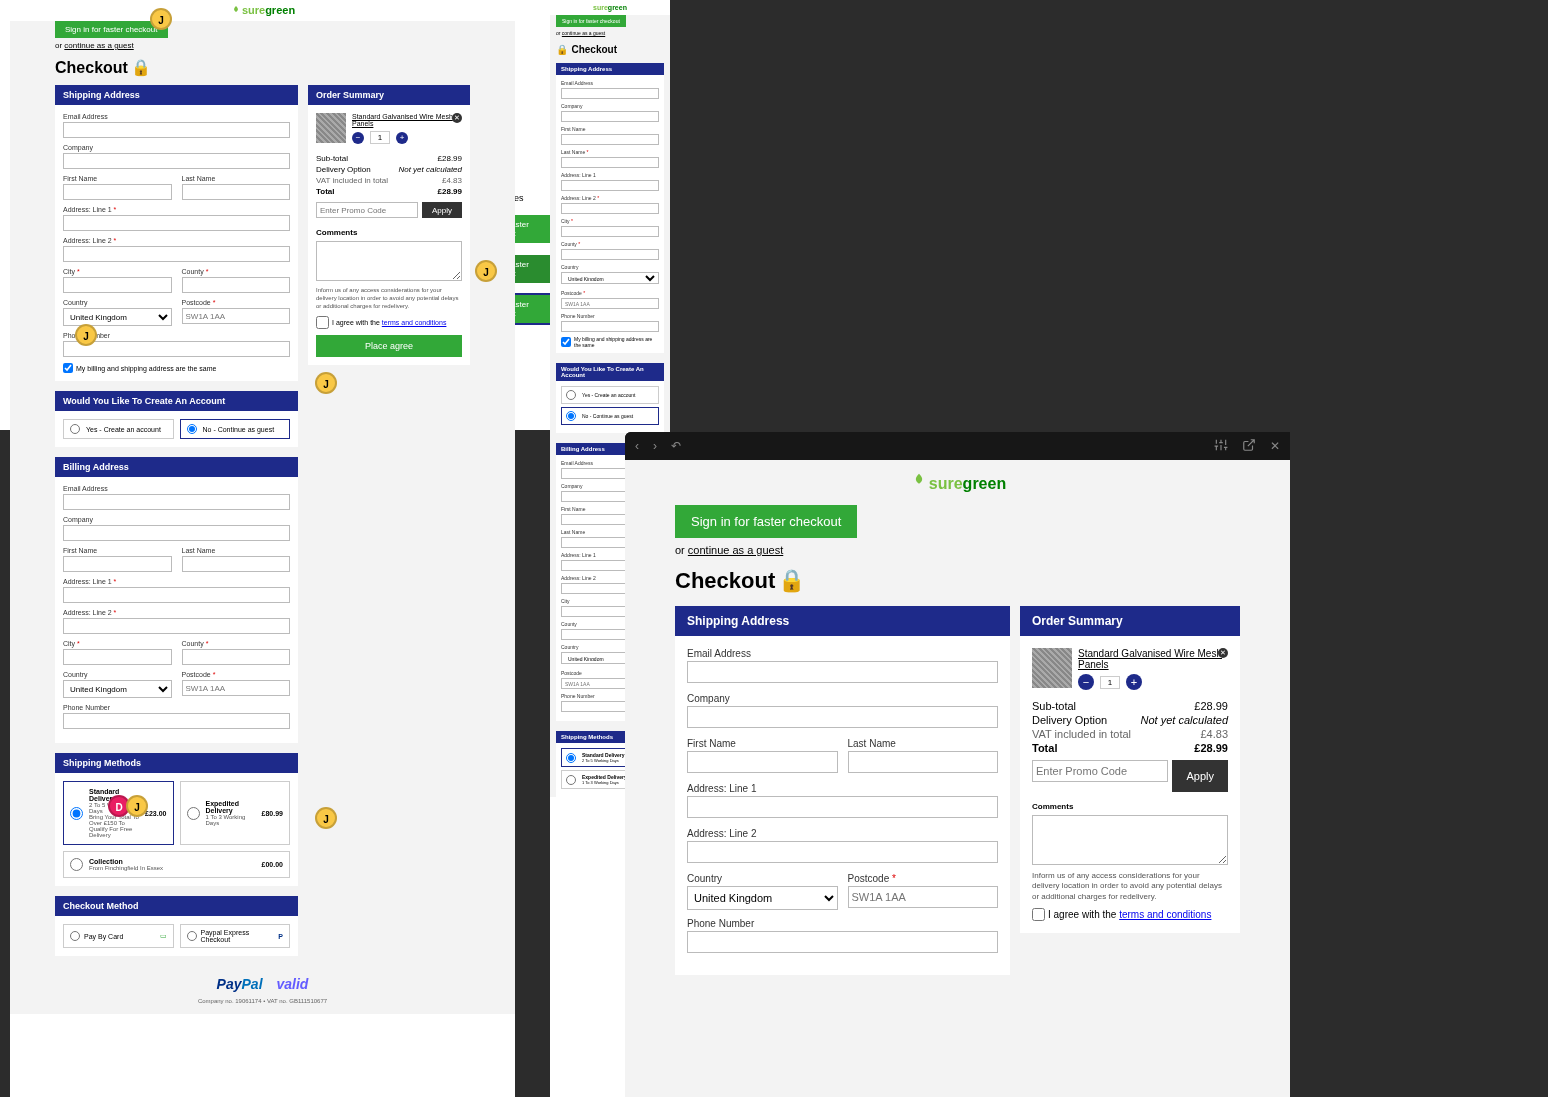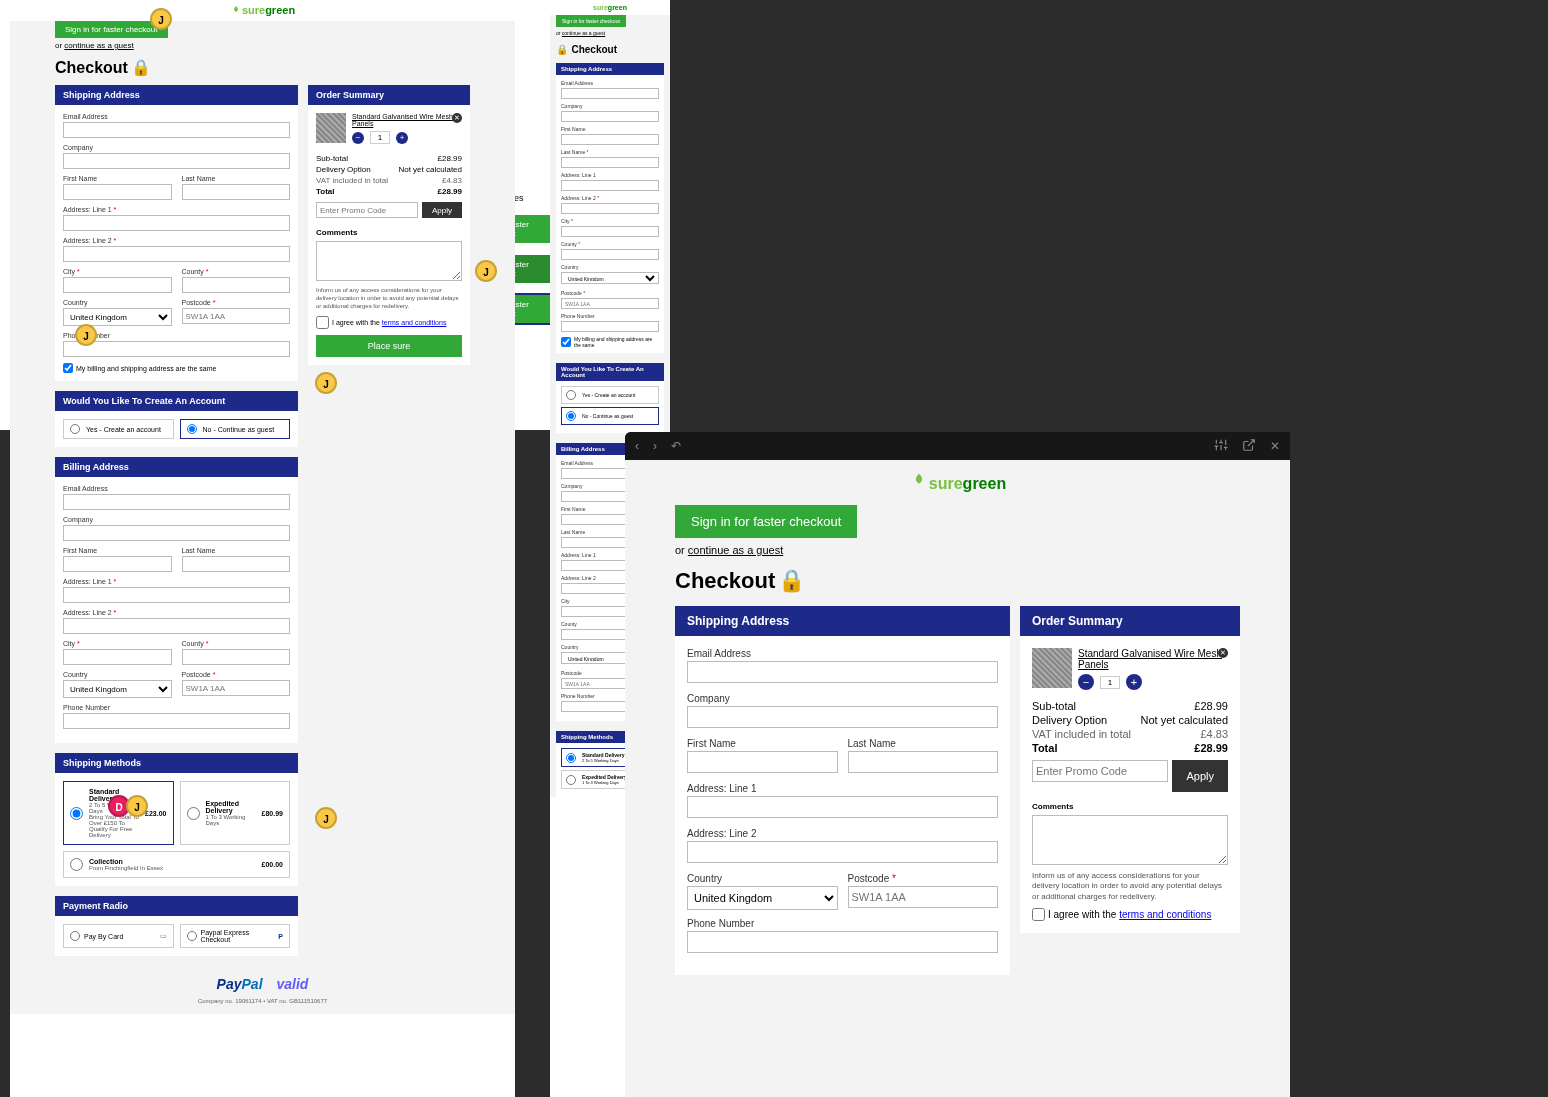--- a/index.html
+++ b/index.html
@@ -42,21 +42,21 @@
 .os-item{display:flex;gap:6px;position:relative;padding-bottom:8px}
 .os-thumb{width:30px;height:30px;background:repeating-linear-gradient(45deg,#888,#888 2px,#aaa 2px,#aaa 4px);flex-shrink:0}
 .os-name{font-size:7px;text-decoration:underline;flex:1}
 .os-close{position:absolute;right:0;top:0;width:10px;height:10px;background:#333;color:#fff;border-radius:50%;font-size:7px;text-align:center;line-height:10px;cursor:pointer}
 .qty-row{display:flex;align-items:center;gap:6px;margin-top:4px}
 .qty-btn{width:12px;height:12px;border-radius:50%;background:#1e2a8a;color:#fff;font-size:8px;text-align:center;line-height:12px;cursor:pointer}
 .qty-val{font-size:8px;width:20px;text-align:center;border:1px solid #ccc;padding:1px}
 .os-line{display:flex;justify-content:space-between;font-size:8px;margin:2px 0}
 .os-total{font-weight:bold}
 .vat{color:#666}
-.italic{}
+.italic{font-style:italic}
 .promo-row{display:flex;gap:4px;margin-top:6px}
 .promo-row .inp{margin-bottom:0}
 .apply-btn{background:#333;color:#fff;border:none;padding:0 10px;font-size:8px;cursor:pointer}
 .cmt-lbl{font-size:8px;font-weight:bold;margin-top:10px;margin-bottom:4px}
 .cmt-ta{width:100%;height:40px;border:1px solid #bbb;font-size:7px;padding:3px}
 .note{font-size:6px;color:#555;margin-top:4px;line-height:1.3}
 .terms-chk{font-size:7px;margin-top:6px;display:flex;align-items:center;gap:3px}
 .terms-chk a{text-decoration:underline}
 .place-btn{width:100%;background:#32a838;color:#fff;border:none;padding:6px;font-size:9px;margin-top:6px;cursor:pointer}
 
@@ -264,21 +264,21 @@
                 <div>
                   <div class="ship-title">Collection</div>
                   <div class="ship-sub">From Finchingfield In Essex</div>
                 </div>
                 <div class="ship-price">£00.00</div>
               </label>
      </div>
     </div>
 
     <div class="panel">
-     <div class="phead">Payment Radio</div>
+     <div class="phead">Checkout Method</div>
      <div class="pbody" style="display:flex;gap:6px">
       <label class="radio-card" style="flex:1;justify-content:space-between">
                 <span style="display:flex;align-items:center;gap:4px">
                   <input type="radio" name="pay" style="">
                   <span>Pay By Card</span>
                 </span>
                 <span style="color:#32a838">▭</span>
               </label>
       <label class="radio-card" style="flex:1;justify-content:space-between">
                 <span style="display:flex;align-items:center;gap:4px">
@@ -327,21 +327,21 @@
                 <input class="inp" placeholder="Enter Promo Code" style="">
                 <button class="apply-btn">Apply</button>
               </div>
       <div class="cmt-lbl">Comments</div>
       <textarea class="cmt-ta" style=""></textarea>
       <div class="note">Inform us of any access considerations for your delivery location in order to avoid any potential delays or additional charges for redelivery.</div>
       <label class="terms-chk">
                 <input type="checkbox" style="">
                 <span><span>I agree with the </span><a href="#">terms and conditions</a></span>
               </label>
-      <button class="place-btn">Place sure</button>
+      <button class="place-btn">Place agree</button>
      </div>
     </div>
    </div>
   </div>
 
   <div class="foot">
    <span class="paylogo paypal"><i>Pay</i><i class="pal">Pal</i></span>
    <span class="paylogo stripe">valid</span>
    <div style="margin-top:6px;font-size:6px">Company no. 19061174  •  VAT no. GB111510677</div>
   </div>

